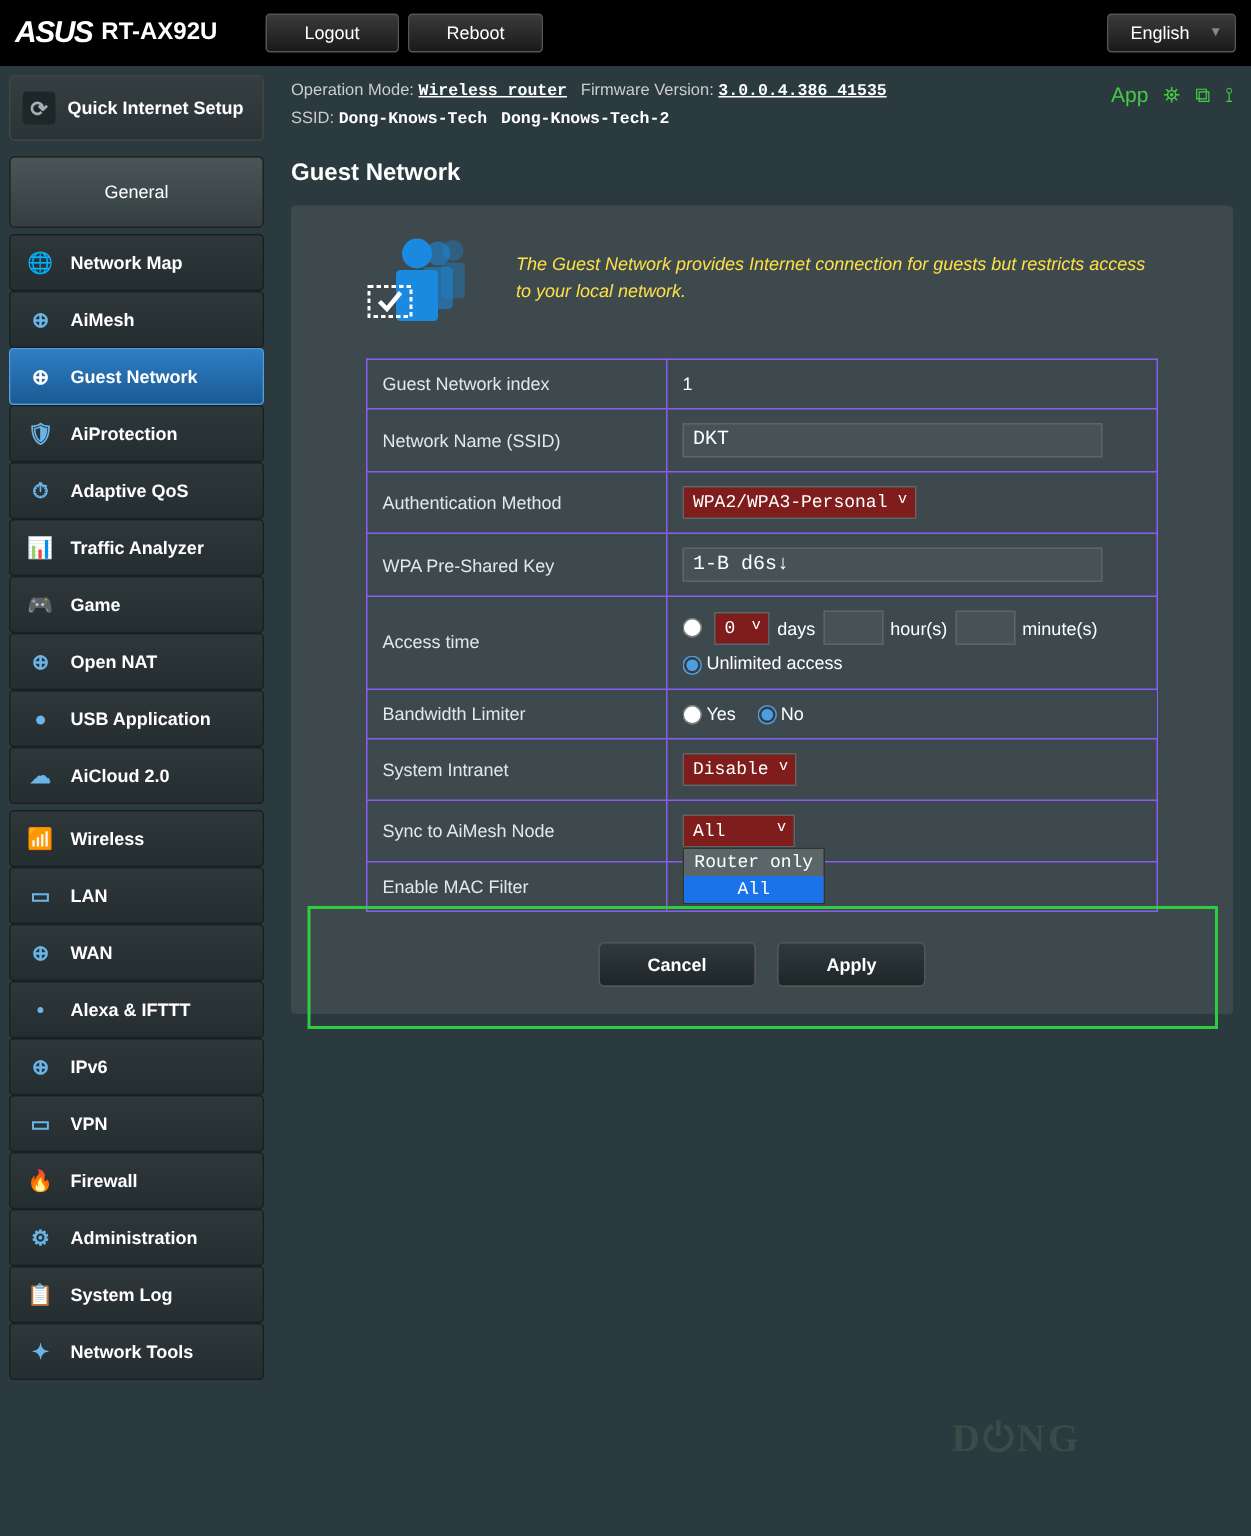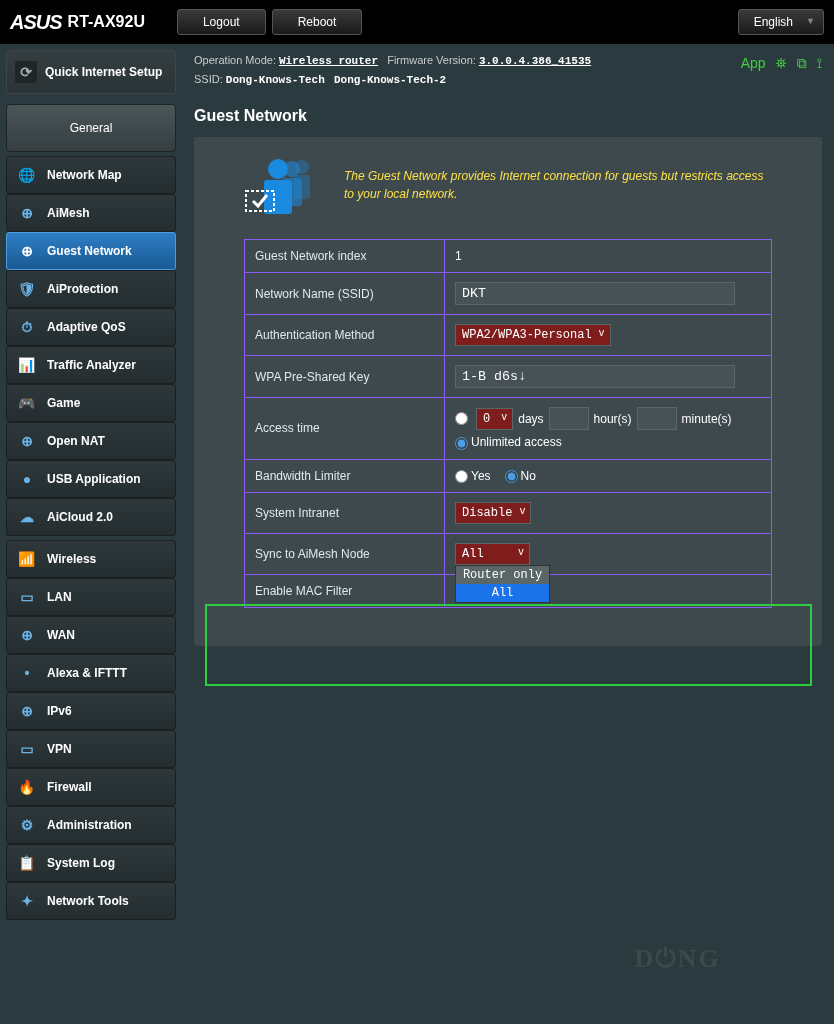--- a/index.html
+++ b/index.html
@@ -264,17 +264,21 @@
               </tr>
         <tr class="hl">
                 <td class="label">Enable MAC Filter</td>
             <td class="value"></td>
               </tr>
       </tbody>
           </table>
       <div class="green-box" id="gbox" style="left: -39.5px; top: 364.484px; width: 607px; height: 82px;"></div>
       </div>
 
+      <div class="btn-row">
+        <button class="action-btn">Cancel</button>
+        <button class="action-btn">Apply</button>
+      </div>
     </div>
   </div>
 </div>
 
 <div style="height:320px"></div>
 
 </body></html>

